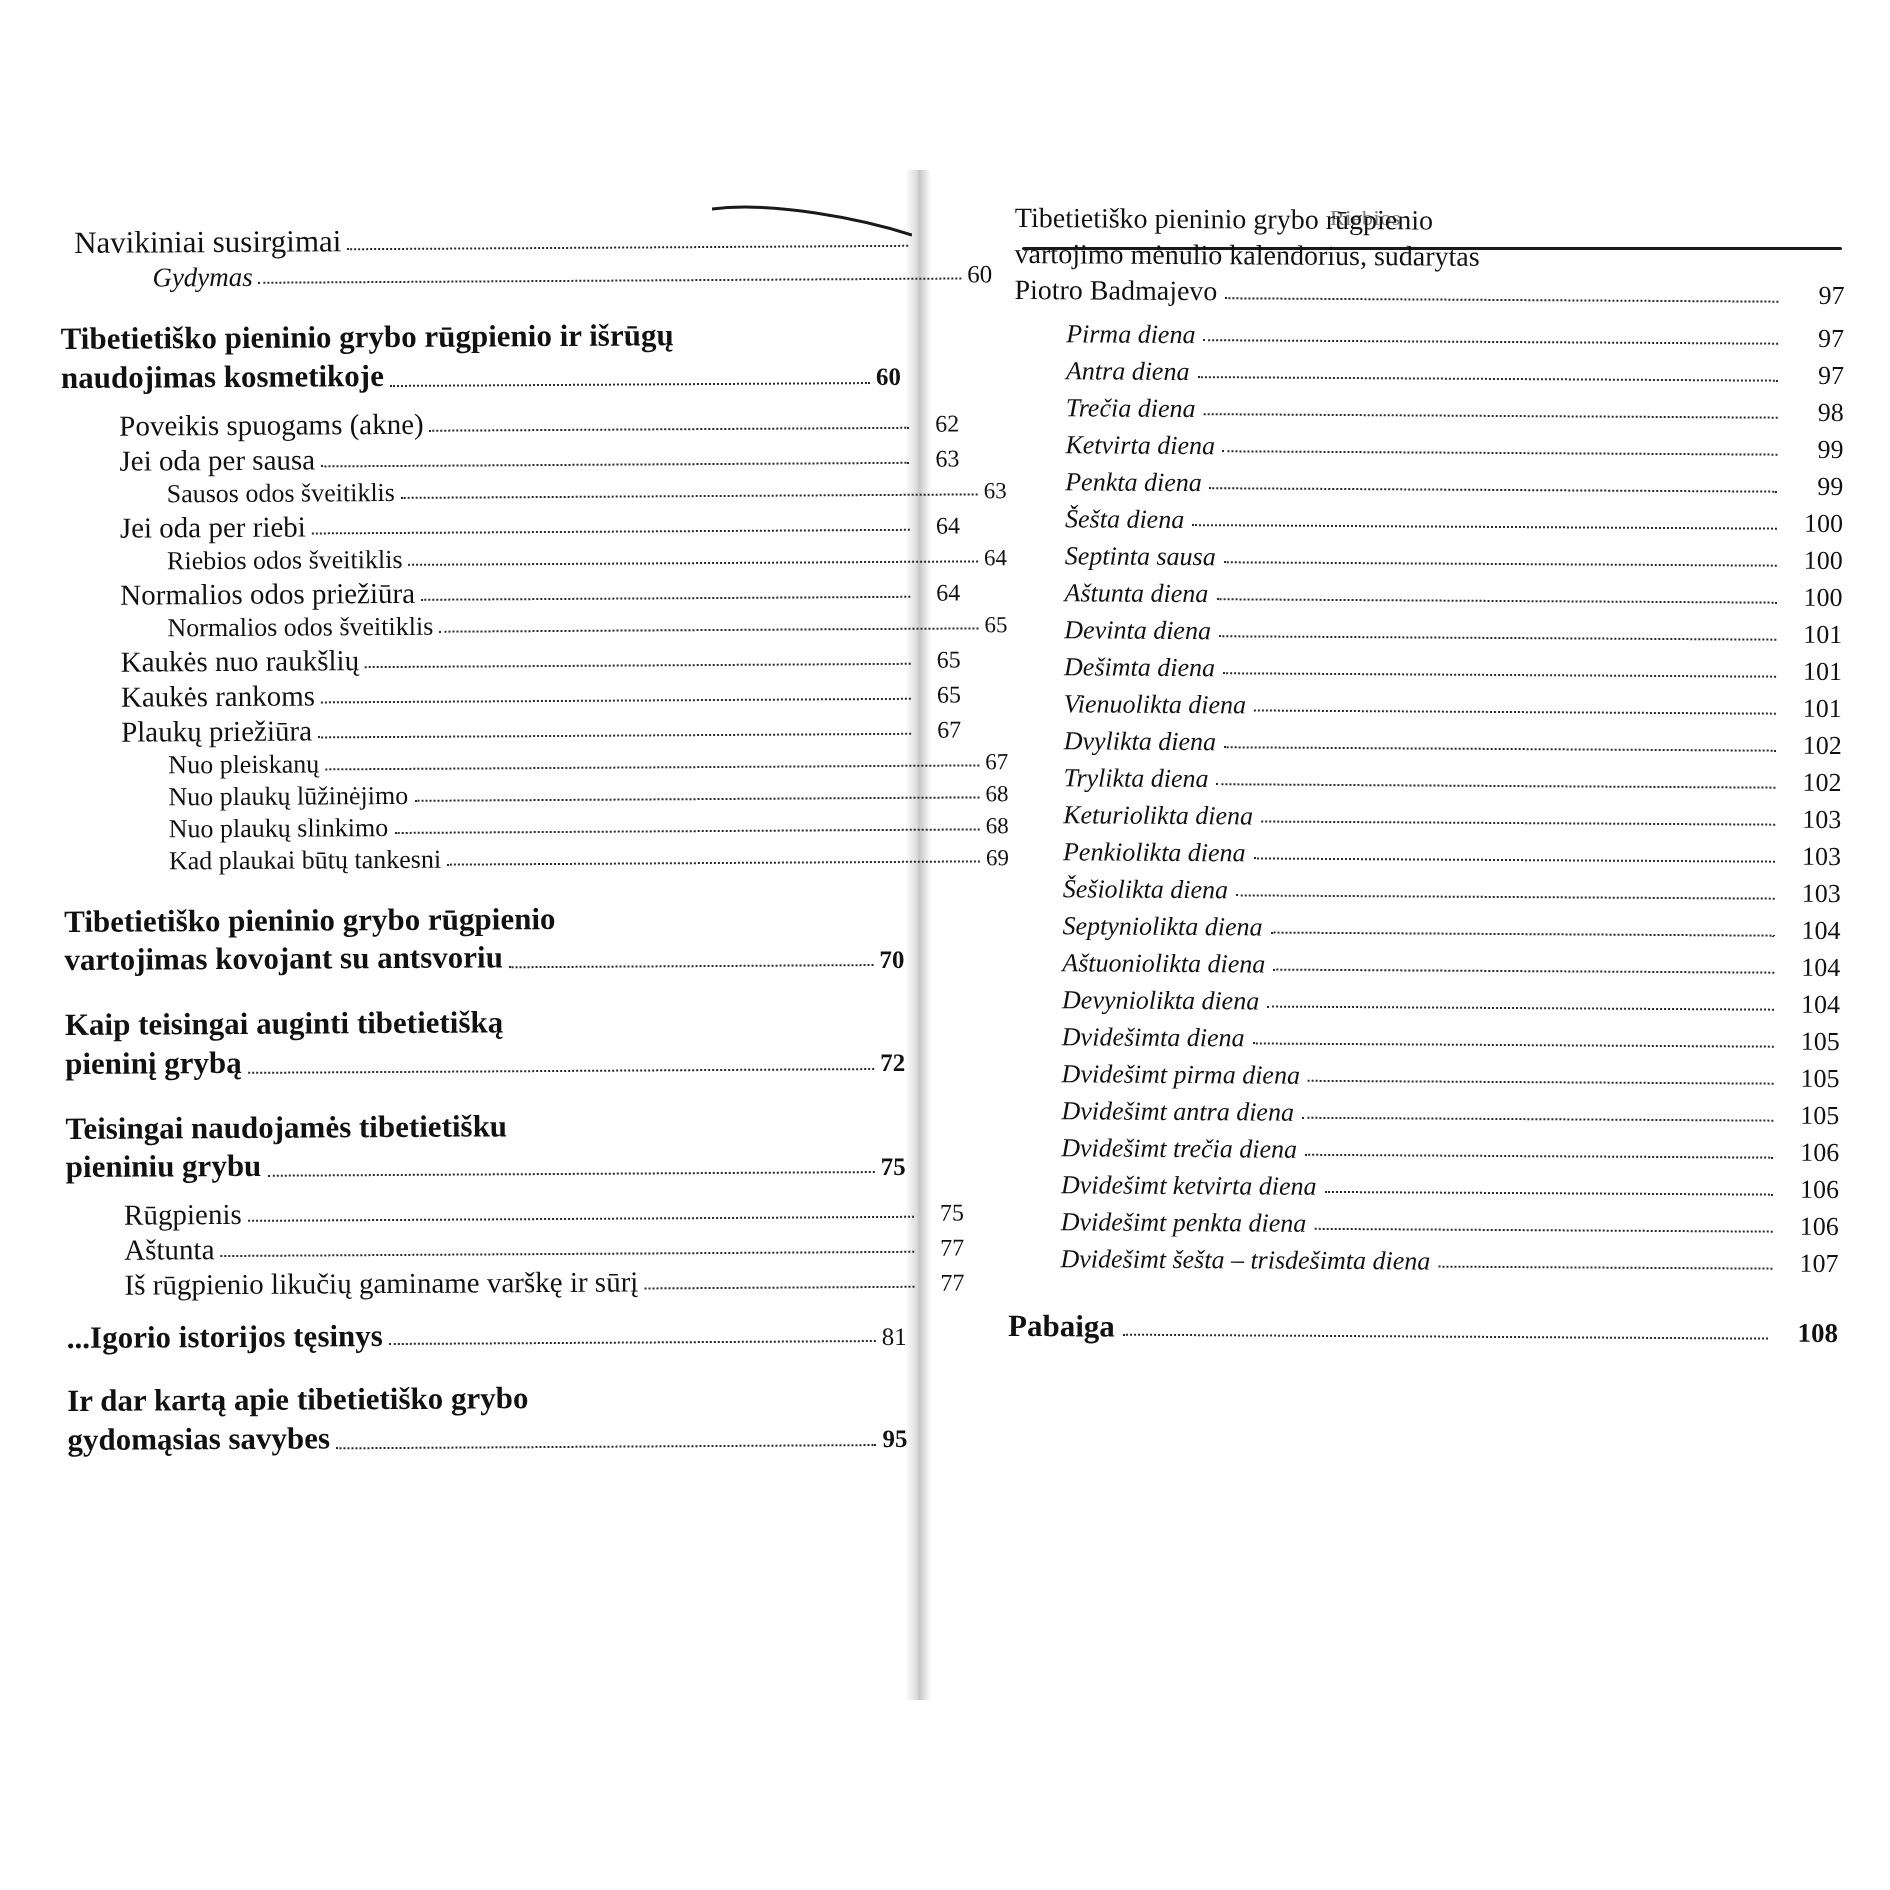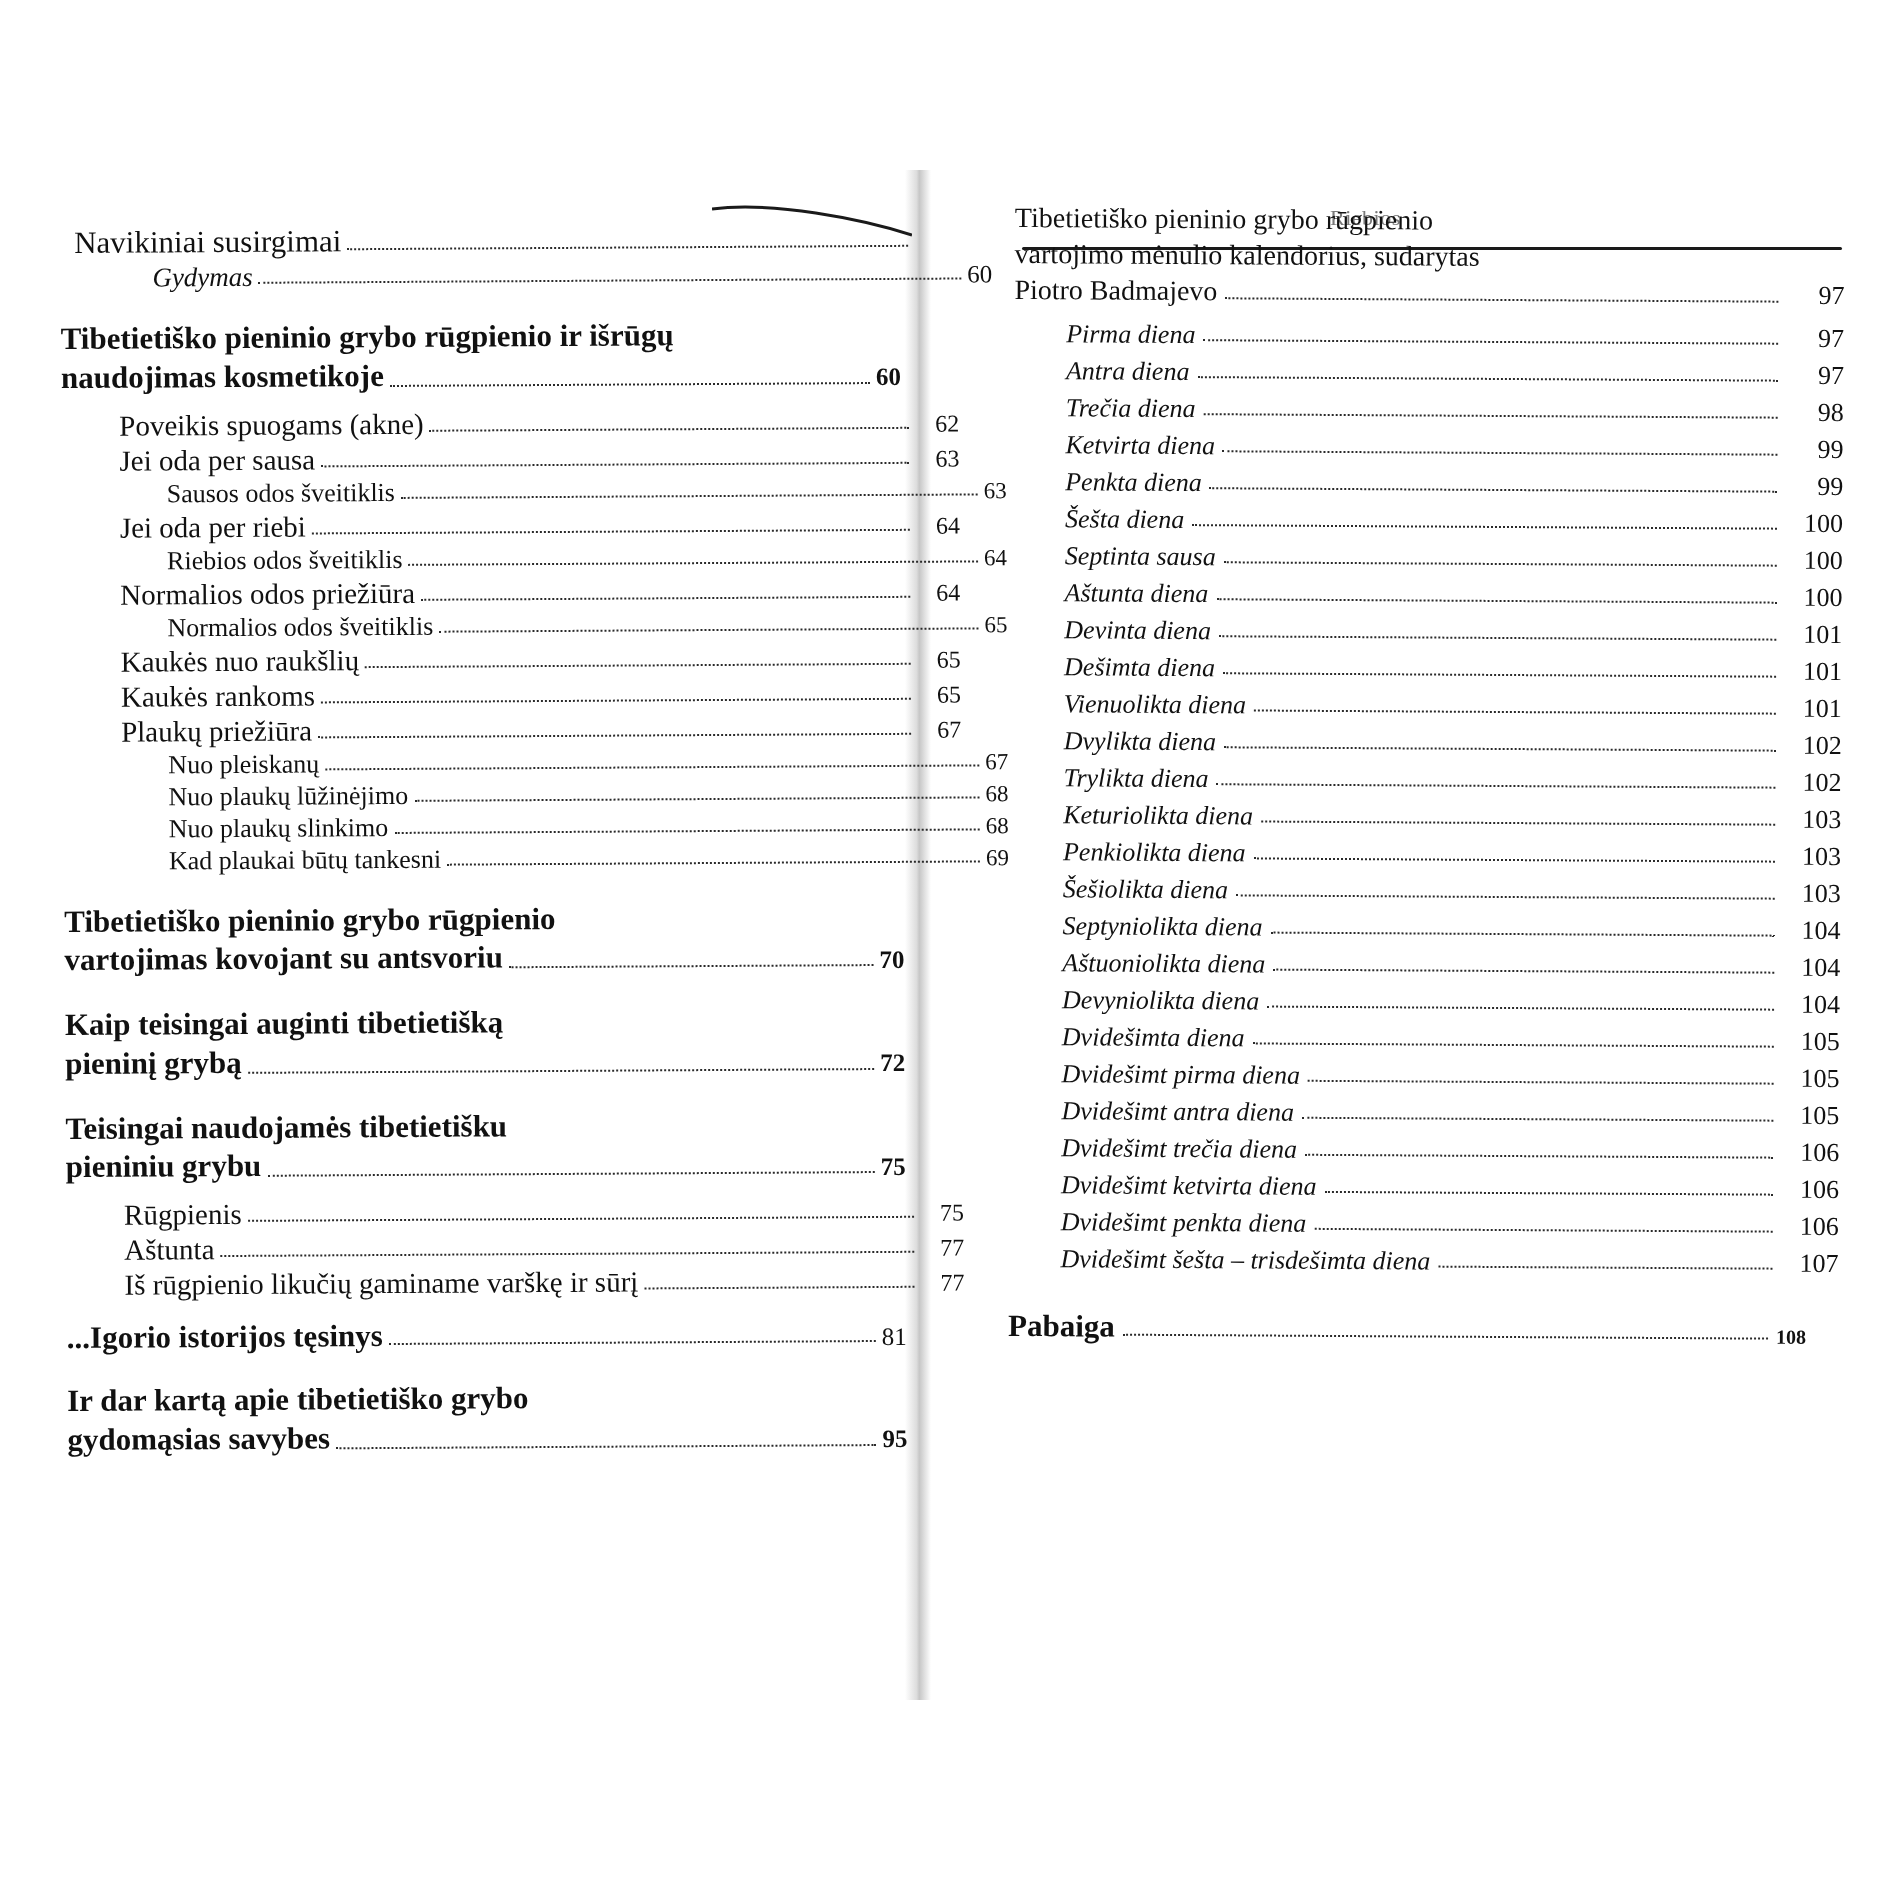--- a/index.html
+++ b/index.html
@@ -209,24 +209,24 @@
     font-weight: bold;
     margin-top: 34px;
     padding-left: 0px;
   }
   .r-final .dots {
     flex: 1 1 auto;
     border-bottom: 2px dotted #2a2a2a;
     margin: 0 8px 9px 8px;
   }
   .r-final .pg {
-    font-size: 20px;
+    font-size: 27px;
     font-weight: bold;
     width: 62px;
-    text-align: left;
+    text-align: right;
     flex: 0 0 62px;
   }
 </style>
 </head>
 <body>
 
 <div id="scan">
 
   <div class="gutter"></div>
 

